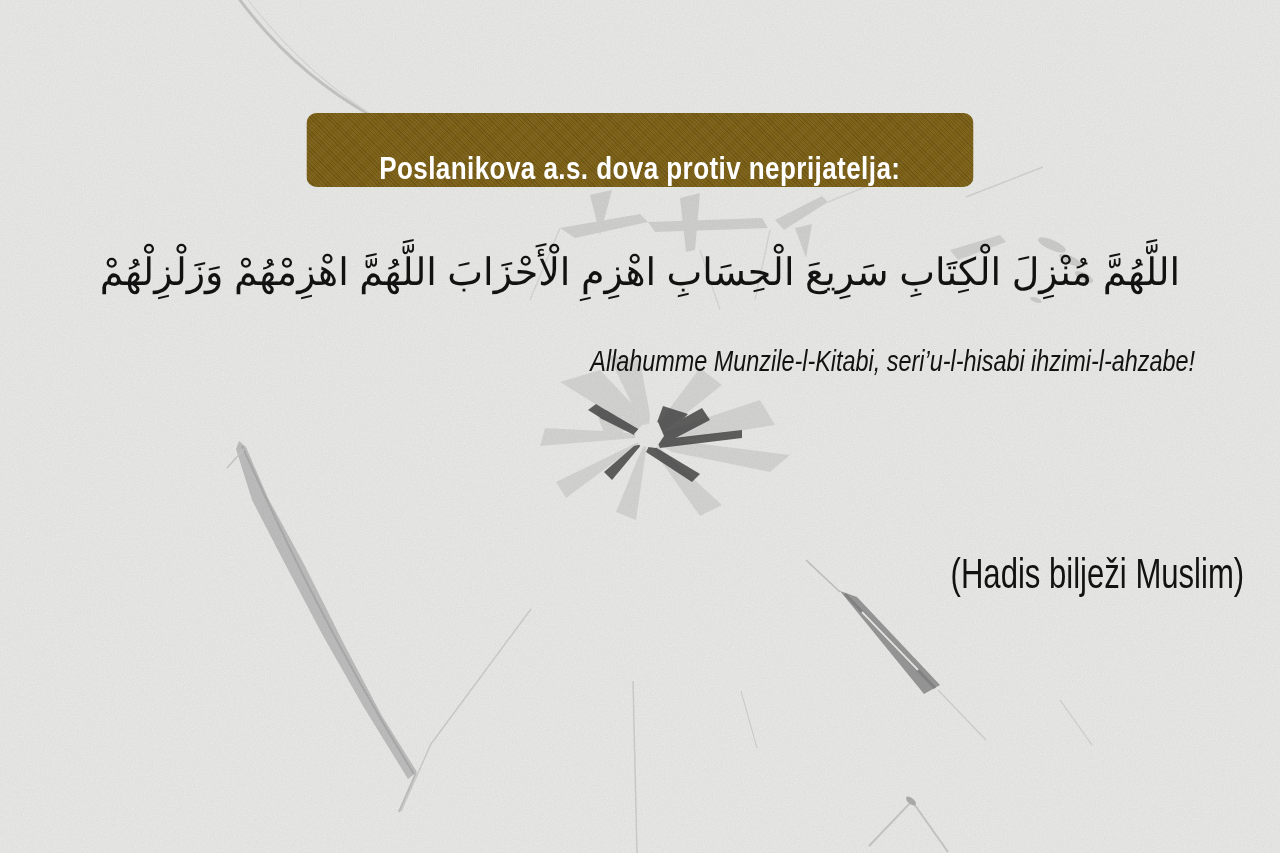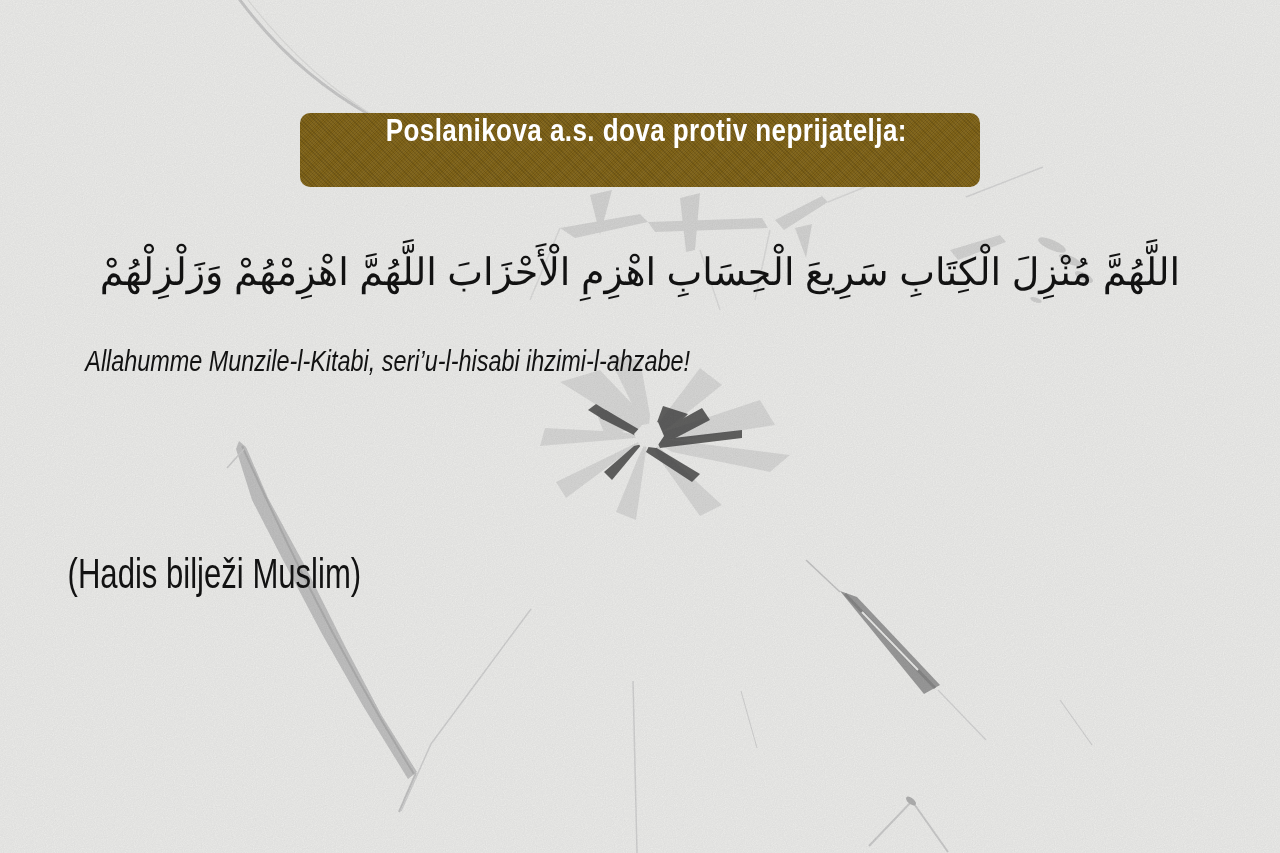--- a/index.html
+++ b/index.html
@@ -11,38 +11,38 @@
   .canvas{position:relative;width:1280px;height:853px;}
   .bg{position:absolute;inset:0;width:1280px;height:853px;display:block;}
 
   .banner{
     position:absolute;top:113px;left:50%;transform:translateX(-50%);
     width:667px;height:74px;border-radius:10px;
     background:var(--banner-bg,#7b5f15);
     background-image:
       repeating-linear-gradient(45deg,rgba(0,0,0,.12) 0 1px,rgba(0,0,0,0) 1px 3px),
       repeating-linear-gradient(-45deg,rgba(255,255,255,.05) 0 1px,rgba(255,255,255,0) 1px 2px);
-    display:flex;align-items:flex-start;justify-content:center;padding-left:13px;
+    display:flex;align-items:flex-end;justify-content:center;
   }
   .banner-text{
     color:var(--banner-fg,#ffffff);
     font-weight:bold;font-size:31px;letter-spacing:.5px;
     display:inline-block;transform:scaleX(.84);transform-origin:center;
     white-space:nowrap;
   }
 
   .arabic{
     position:absolute;top:240px;left:0;width:100%;
     text-align:center;direction:rtl;
     font-family:Liberation Sans, sans-serif;
     font-size:38px;line-height:1.7;color:var(--ink,#121212);
     white-space:nowrap;
   }
 
-  .textline{display:block;text-align:left;white-space:nowrap;}
+  .textline{display:block;text-align:right;white-space:nowrap;}
   .cond{display:inline-block;transform:scaleX(.75);transform-origin:center;white-space:nowrap;color:var(--ink,#121212);}
 
   .translit{position:absolute;top:343px;left:0;width:100%;font-size:30px;line-height:36px;}
   .translit .cond{font-style:italic;transform:scaleX(.78);}
 
   .translation{position:absolute;top:458px;left:0;width:100%;font-size:31px;line-height:35px;}
   .translation .cond{transform:scaleX(.74);}
 
   .source{position:absolute;top:550px;left:0;width:100%;font-size:42px;padding-left:16px;}
   .source .cond{transform:scaleX(.74);}

